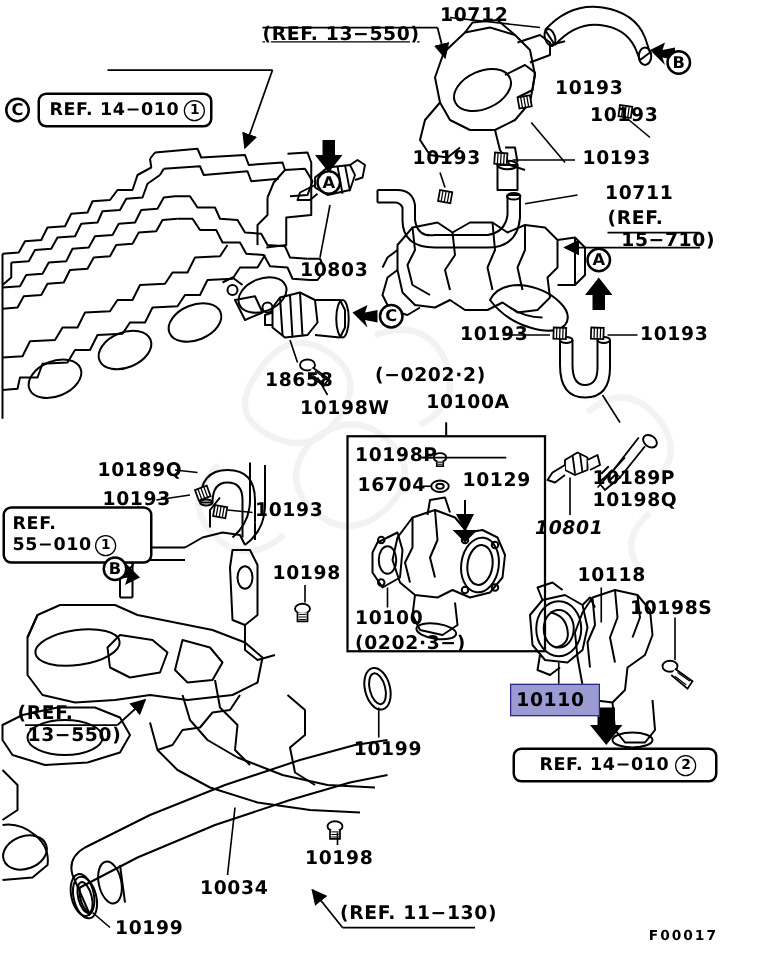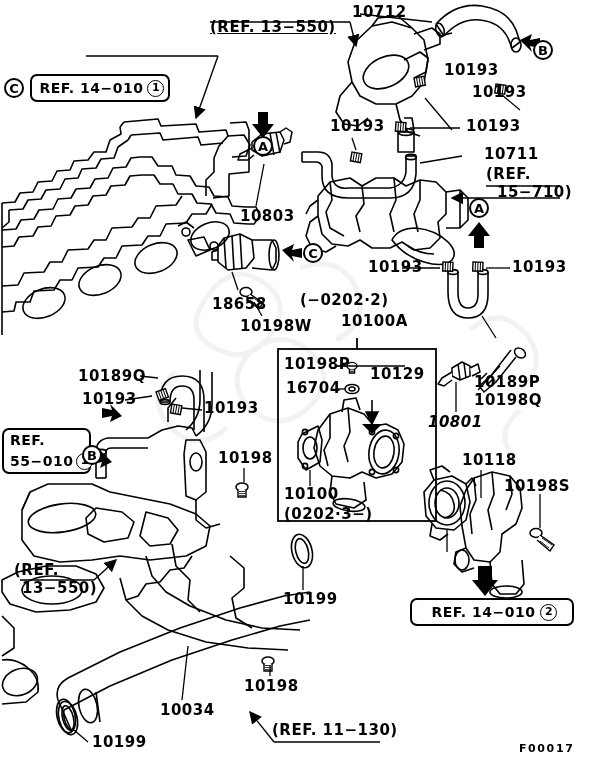--- a/index.html
+++ b/index.html
@@ -541,21 +541,21 @@
   <div class="lbl" style="left:14px;top:562px;">(REF.</div>
   <div class="lbl" style="left:22px;top:580px;">13−550)</div>
   <div class="lbl" style="left:272px;top:722px;">(REF. 11−130)</div>
 
   <div class="circ" style="left:4px;top:78px;">C</div>
   <div class="refbox" style="left:30px;top:74px;width:140px;height:28px;">
     <span>REF. 14−010</span>
     <span class="circ" style="position:relative;left:4px;top:0;width:17px;height:17px;font-size:11px;border-width:1.6px;">1</span>
   </div>
 
-  <div class="refbox two" style="left:2px;top:428px;width:89px;height:46px;justify-content:space-between;">
+  <div class="refbox two" style="left:2px;top:405px;width:120px;height:46px;">
     <span>REF.</span>
     <span style="display:flex;align-items:center;">
       <span>55−010</span>
       <span class="circ" style="position:relative;left:3px;width:17px;height:17px;font-size:11px;border-width:1.6px;">1</span>
     </span>
   </div>
 
   <div class="refbox" style="left:410px;top:598px;width:164px;height:28px;">
     <span>REF. 14−010</span>
     <span class="circ" style="position:relative;left:5px;width:17px;height:17px;font-size:11px;border-width:1.6px;">2</span>
@@ -585,24 +585,27 @@
   <div class="lbl" style="left:82px;top:391px;">10193</div>
   <div class="lbl" style="left:204px;top:400px;">10193</div>
   <div class="lbl" style="left:218px;top:450px;">10198</div>
   <div class="lbl" style="left:283px;top:591px;">10199</div>
   <div class="lbl" style="left:160px;top:702px;">10034</div>
   <div class="lbl" style="left:244px;top:678px;">10198</div>
   <div class="lbl" style="left:92px;top:734px;">10199</div>
   <div class="lbl" style="left:462px;top:452px;">10118</div>
   <div class="lbl" style="left:504px;top:478px;">10198S</div>
 
+  <div class="hl" style="left:408px;top:547px;width:72px;height:26px;display:flex;align-items:center;">
+    <span>10110</span>
+  </div>
 
   <div class="lbl" style="left:300px;top:292px;">(−0202·2)</div>
   <div class="lbl" style="left:318px;top:313px;margin-left:23px;">10100A</div>
   <div class="lbl" style="left:284px;top:356px;">10198P</div>
   <div class="lbl" style="left:286px;top:380px;">16704</div>
-  <div class="lbl" style="left:370px;top:366px;">10129</div>
+  <div class="lbl" style="left:370px;top:376px;">10129</div>
   <div class="lbl" style="left:284px;top:486px;">10100</div>
   <div class="lbl" style="left:284px;top:506px;">(0202·3−)</div>
 
   <div class="footer" style="left:519px;top:742px;">F00017</div>
 
 </div>
 
 </body></html>

